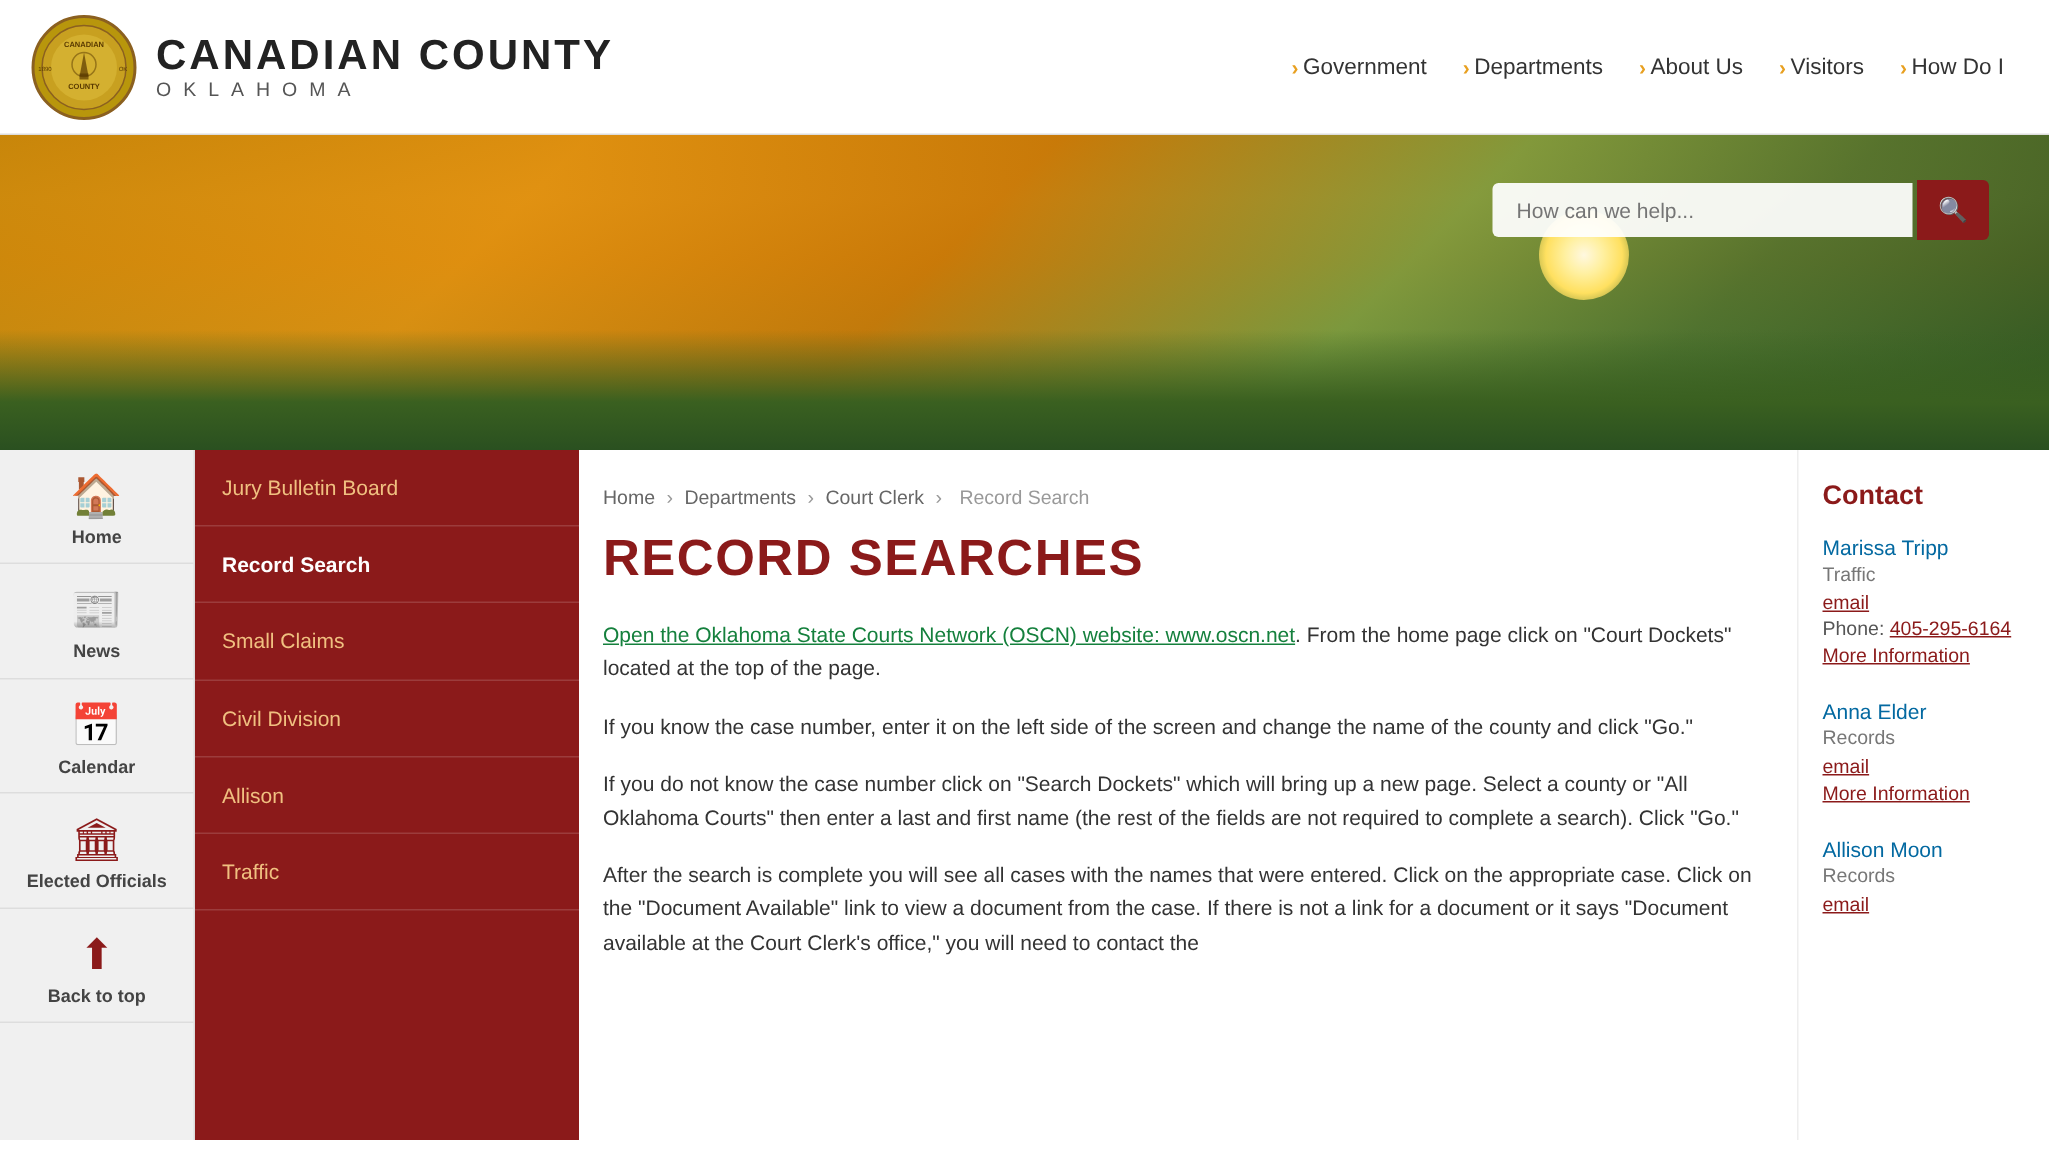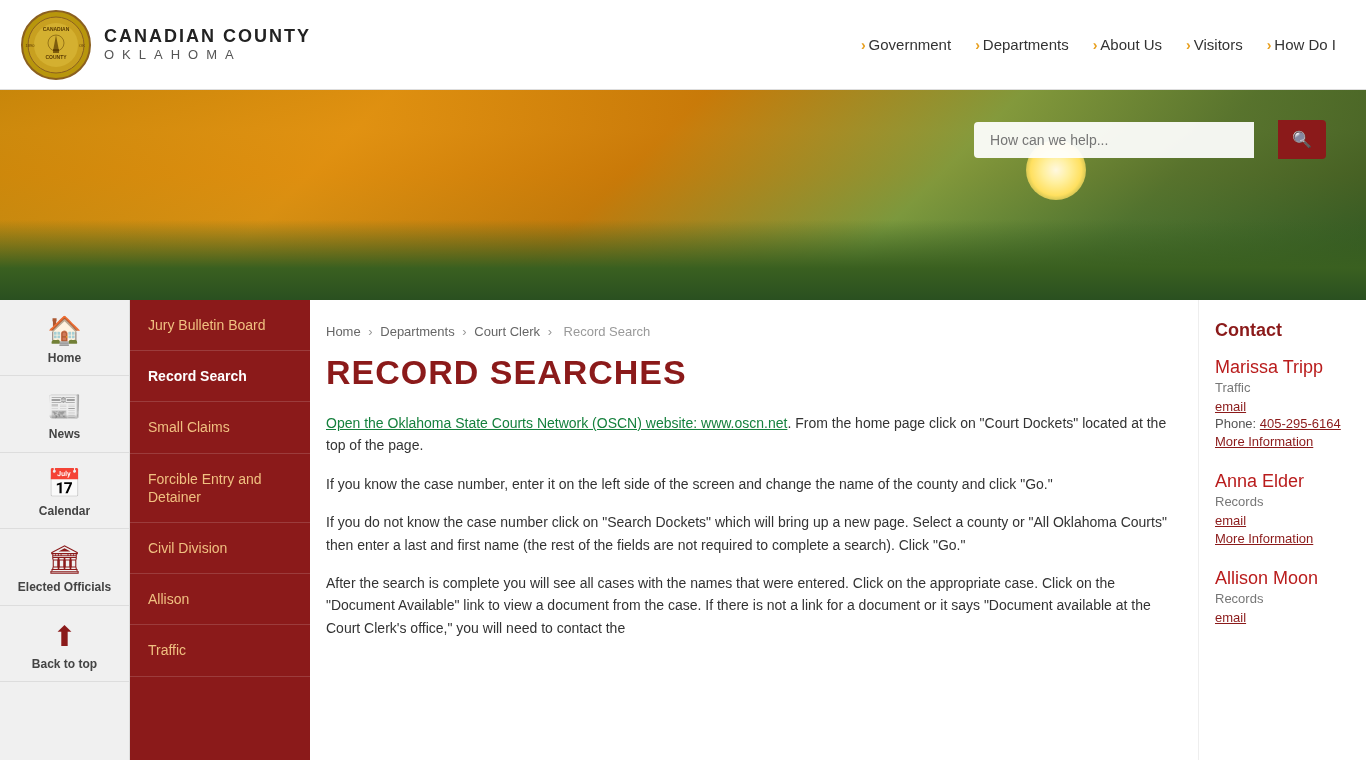--- a/index.html
+++ b/index.html
@@ -18,21 +18,21 @@
     #logo-area {
       display: flex;
       align-items: center;
       gap: 12px;
     }
     #logo-seal {
       width: 72px;
       height: 72px;
     }
     #logo-text h1 {
-      font-size: 18px;
+      font-size: 28px;
       font-weight: bold;
       color: #222;
       letter-spacing: 2px;
       line-height: 1.1;
     }
     #logo-text p {
       font-size: 13px;
       letter-spacing: 8px;
       color: #555;
     }
@@ -88,21 +88,21 @@
       left: 0; right: 0;
       height: 80px;
       background: linear-gradient(to top, #2a5020 0%, #3a6020 40%, transparent 100%);
     }
     #search-bar {
       position: absolute;
       right: 40px;
       top: 30px;
       display: flex;
       align-items: center;
-      gap: 24px;
+      gap: 3px;
     }
     #search-input {
       width: 280px;
       padding: 10px 16px;
       border: none;
       border-radius: 4px 0 0 4px;
       font-size: 14px;
       outline: none;
       background: rgba(255,255,255,0.93);
     }
@@ -150,21 +150,21 @@
     }
     .icon-nav-label {
       font-size: 12px;
       font-weight: bold;
       color: #444;
       line-height: 1.2;
     }
 
     
     #side-menu {
-      width: 180px;
+      width: 256px;
       background: #8B1A1A;
       flex-shrink: 0;
     }
     .side-menu-item {
       display: block;
       padding: 16px 18px;
       color: #f0c080;
       font-size: 14px;
       font-weight: 500;
       border-bottom: 1px solid rgba(255,255,255,0.15);
@@ -219,22 +219,22 @@
     #contact-title {
       font-size: 18px;
       font-weight: bold;
       color: #8B1A1A;
       margin-bottom: 16px;
     }
     .contact-block {
       margin-bottom: 22px;
     }
     .contact-name {
-      font-size: 18px;
-      color: #b91c1c;
+      font-size: 14px;
+      color: #0369a1;
       margin-bottom: 2px;
     }
     .contact-role {
       font-size: 13px;
       color: #777;
       margin-bottom: 4px;
     }
     .contact-link {
       display: block;
       color: #8B1A1A;
@@ -339,23 +339,20 @@
 
   <div id="side-menu">
     <a class="side-menu-item">
       <span>Jury Bulletin Board</span>
     </a>
     <a class="side-menu-item active">
       <span>Record Search</span>
     </a>
     <a class="side-menu-item">
       <span>Small Claims</span>
-    </a>
-    <a class="side-menu-item">
-      <span>Forcible Entry and Detainer</span>
     </a>
     <a class="side-menu-item">
       <span>Civil Division</span>
     </a>
     <a class="side-menu-item">
       <span>Allison</span>
     </a>
     <a class="side-menu-item">
       <span>Traffic</span>
     </a>

